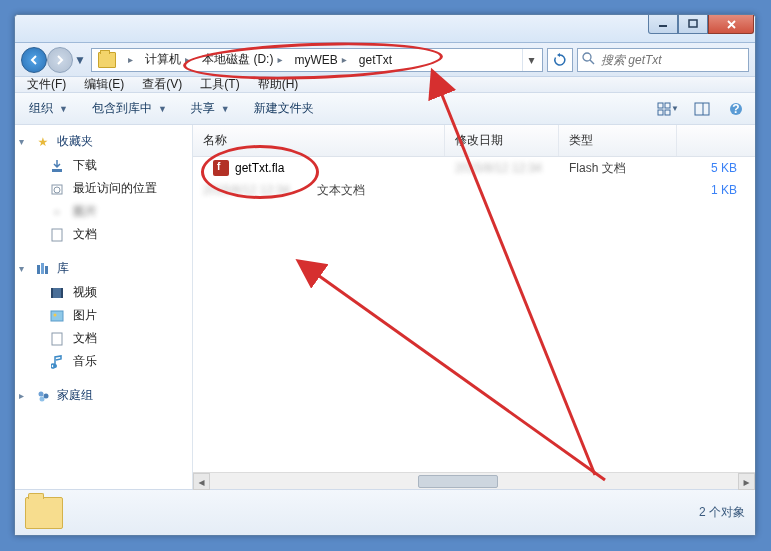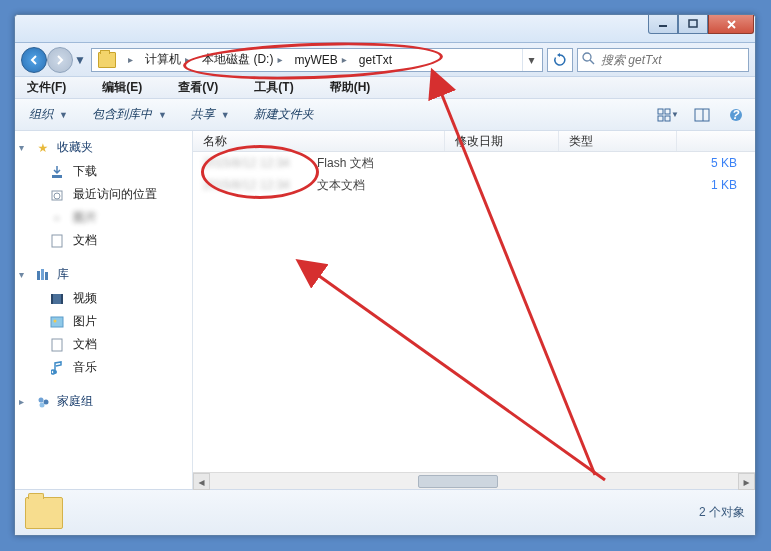--- a/index.html
+++ b/index.html
@@ -49,48 +49,48 @@
   .refresh-btn {
     width:26px; height:24px; border:1px solid #8fa9c8; background:#fff; display:flex;align-items:center;justify-content:center; color:#2a6fb3;
   }
   .searchbox {
     width:172px; height:24px; border:1px solid #8fa9c8; background:#fff; display:flex; align-items:center; padding:0 4px;
   }
   .searchbox .sicon { color:#6a88ab; margin-right:4px; }
   .searchbox input { border:none; outline:none; flex:1; color:#777; font-style:italic; background:transparent;}
 
   .menubar {
-    height: 22px; background: linear-gradient(#f4f7fb,#e7eef7); border-bottom:1px solid #d0dbea;
-    display:flex; align-items:center; padding:0 4px; gap:20px;font-weight:bold;
+    height: 16px; background: linear-gradient(#f4f7fb,#e7eef7); border-bottom:1px solid #d0dbea;
+    display:flex; align-items:center; padding:0 4px; gap:2px;
   }
   .menu-item { padding:2px 8px; color:#222; cursor:default; }
 
   .toolbar {
     height:32px; background:linear-gradient(#f7fafd,#e6eef7); border-bottom:1px solid #d4deeb;
-    display:flex; align-items:center; padding:0 8px; gap:12px;font-style:italic;
+    display:flex; align-items:center; padding:0 8px; gap:12px;
   }
   .tool-btn { display:flex; align-items:center; gap:4px; color:#14385f; padding:3px 6px; cursor:default;}
   .tool-btn .dd { font-size:9px; color:#4a6688; margin-left:2px;}
   .tool-spacer { flex:1; }
   .tool-icon { width:22px; height:22px; display:flex;align-items:center;justify-content:center; color:#3e6a9c; }
 
   .body { flex:1; display:flex; min-height:0; }
   .sidebar {
     width:178px; background:#fff; border-right:1px solid #dde5ee; overflow:hidden; padding:4px 0;
   }
   .side-group { margin-bottom:10px; }
   .side-header { display:flex; align-items:center; gap:6px; padding:4px 8px 4px 14px; color:#1a3e6d; cursor:default;}
   .side-header .tri { color:#6f88a4; font-size:10px; width:10px; margin-left:-10px;}
   .side-item { display:flex; align-items:center; gap:8px; padding:3px 6px 3px 34px; color:#222; cursor:default;}
   .si-icon { width:16px; height:16px; display:flex;align-items:center;justify-content:center;}
   .blur { filter: blur(2.5px); opacity:0.7; }
 
   .main { flex:1; display:flex; flex-direction:column; background:#fff;}
   .col-headers {
-    height:21px; background:linear-gradient(#fdfdfe,#eef2f7); border-bottom:1px solid #dde3eb;
+    height:32px; background:linear-gradient(#fdfdfe,#eef2f7); border-bottom:1px solid #dde3eb;
     display:flex; align-items:center;
   }
   .col { padding:0 10px; border-right:1px solid #e3e8ef; height:100%; display:flex;align-items:center; color:#2a2a2a; cursor:default;}
   .col.name { width:252px; }
   .col.date { width:114px; }
   .col.type { width:118px; }
   .col.size { flex:1; }
   .file-list { flex:1; position:relative; overflow:hidden;}
   .file-row { display:flex; align-items:center; height:22px;}
   .file-row .cell { padding:0 10px; }
@@ -365,20 +365,24 @@
     </div>
 
     <div class="main">
       <div class="col-headers">
         <div class="col name">名称</div>
         <div class="col date">修改日期</div>
         <div class="col type">类型</div>
       </div>
       <div class="file-list" id="filelist">
           <div class="file-row">
+            <div class="cell name">
+              <span class="fi-fla"></span>
+              <span>getTxt.fla</span>
+            </div>
             <div class="cell date blur">2015/8/12 12:34</div>
             <div class="cell type">Flash 文档</div>
             <div class="cell size">5 KB</div>
           </div>
           <div class="file-row">
             <div class="cell date blur">2015/8/12 12:34</div>
             <div class="cell type">文本文档</div>
             <div class="cell size">1 KB</div>
           </div>
         </div>

